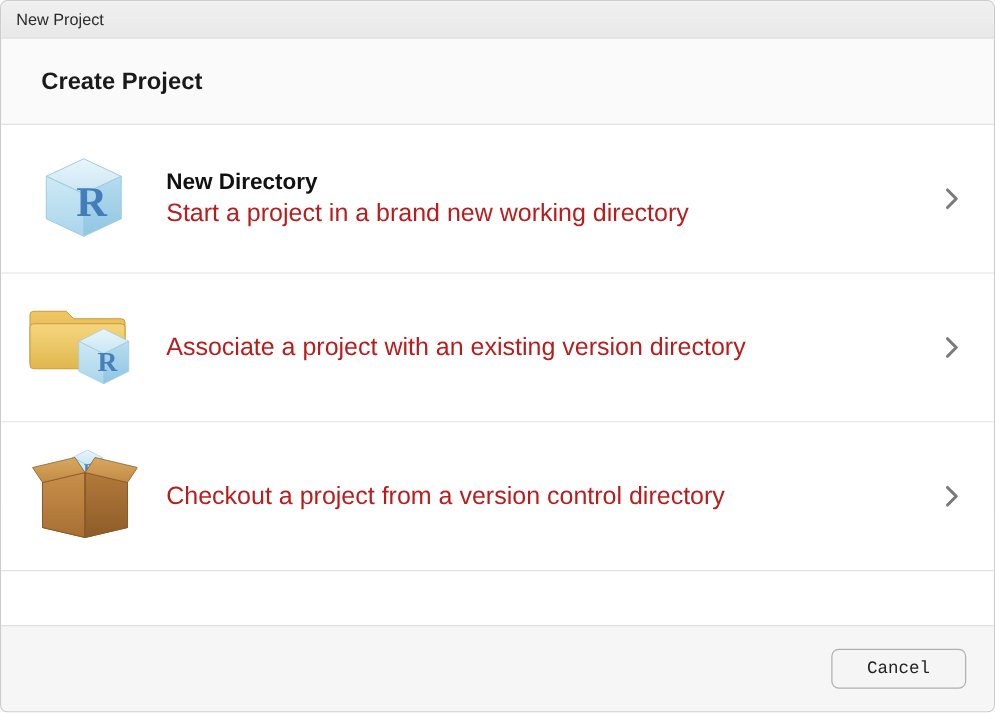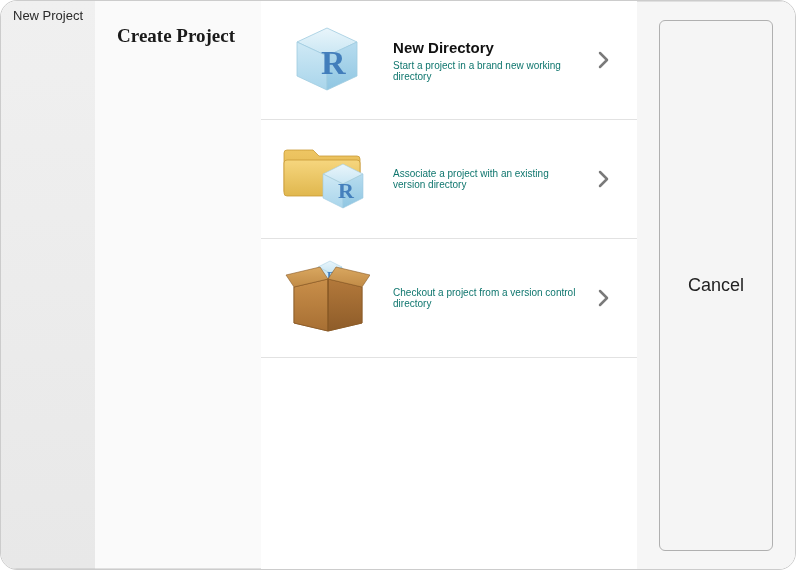--- a/index.html
+++ b/index.html
@@ -11,37 +11,36 @@
       font-family: "Segoe UI", -apple-system, Arial, sans-serif;
       background: #fff;
       width: 796px;
       height: 570px;
       overflow: hidden;
     }
     .window {
       width: 100%;
       height: 100%;
       display: flex;
-      flex-direction: row;
+      flex-direction: column;
       border: 1px solid #ccc;
-      border-radius: 17px;
+      border-radius: 6px;
       overflow: hidden;
     }
     .title-bar {
       background: linear-gradient(#f0f0f0, #e8e8e8);
       border-bottom: 1px solid #d5d5d5;
       padding: 7px 12px;
       font-size: 13px;
       color: #2a2a2a;
     }
     .header {
-      padding: 24px 26px 22px 22px;
+      padding: 24px 26px 22px 32px;
       border-bottom: 1px solid #e0e0e0;
       background: #fafafa;
-      font-family: Liberation Serif, serif;
     }
     .header h1 {
       font-size: 19px;
       font-weight: 700;
       color: #1a1a1a;
     }
     .options {
       flex: 1;
       background: #fff;
     }
@@ -59,50 +58,51 @@
       flex-shrink: 0;
       display: flex;
       align-items: center;
       justify-content: center;
     }
     .option-text {
       flex: 1;
       padding-left: 18px;
     }
     .option-title {
-      font-size: 15px;
+      font-size: 18px;
       font-weight: 700;
       color: #111;
       margin-bottom: 4px;
     }
     .option-desc {
-      font-size: 10px;
-      color: #0f766e;
+      font-size: 20px;
+      color: #b91c1c;
     }
     .chevron {
       width: 24px;
       height: 24px;
       flex-shrink: 0;
       margin-left: 12px;
     }
     .footer {
       padding: 18px 22px 18px 22px;
       display: flex;
       justify-content: flex-end;
       background: #f6f6f6;
       border-top: 1px solid #e0e0e0;
     }
     .btn {
       background: #f5f5f5;
       border: 1px solid #b0b0b0;
       border-radius: 6px;
       padding: 7px 28px;
-      font-size: 18px;
+      font-size: 14px;
       color: #222;
       cursor: pointer;
+      font-family: Liberation Mono, monospace;
     }
   </style>
 </head>
 <body>
 
 <div class="window">
   <div class="title-bar">
     <span>New Project</span>
   </div>
 

